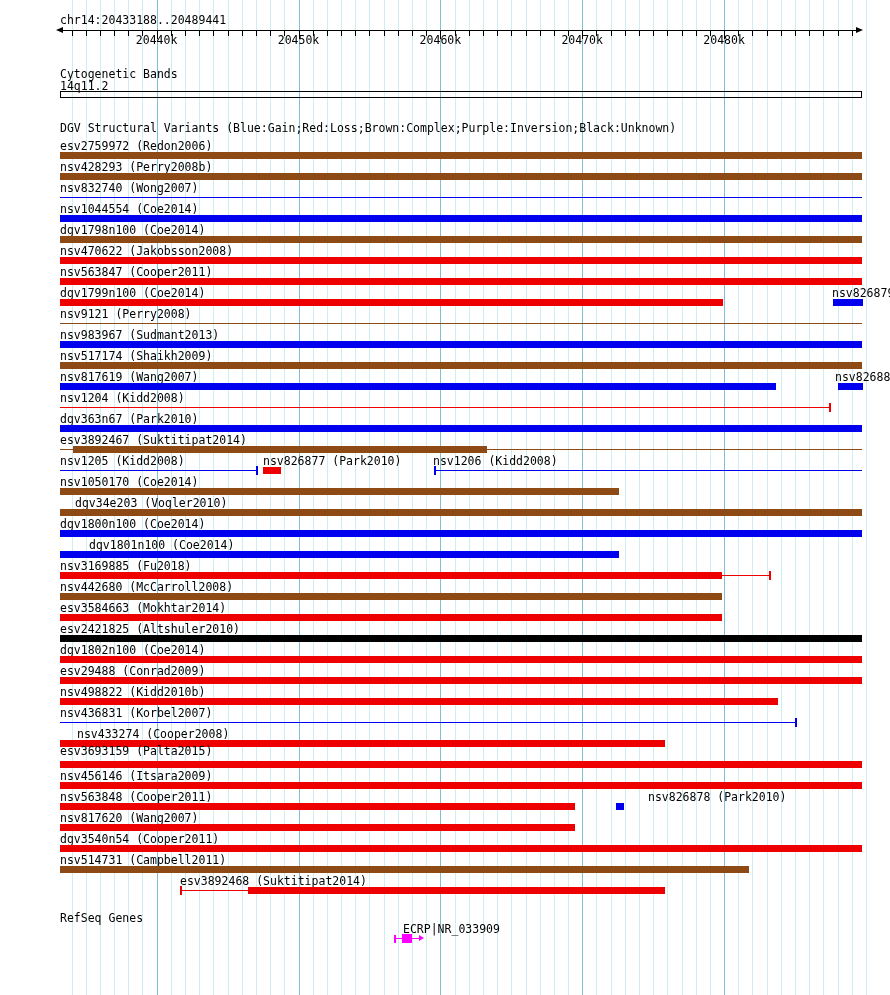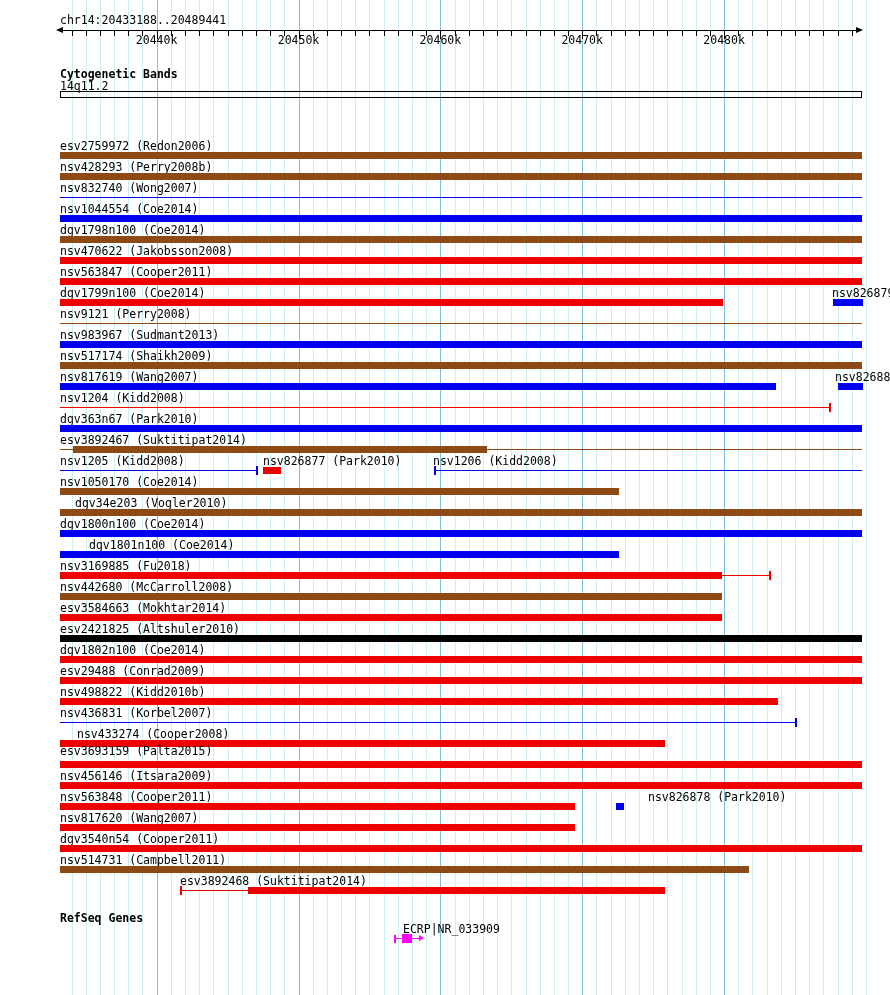--- a/index.html
+++ b/index.html
@@ -1,21 +1,21 @@
 <!DOCTYPE html>
 <html><head>
 <meta charset="utf-8">
 <style>
   html,body{margin:0;padding:0;background:#fff;}
   #app{position:relative;width:890px;height:995px;background:#ffffff;overflow:hidden;
        font-family:"DejaVu Sans Mono",monospace;font-size:11.5px;color:#000;}
   .gridline{position:absolute;top:0;bottom:0;width:1px;background:#cdeef3;}
   .gridline.major{background:#7fbfd8;}
   .txt{position:absolute;white-space:pre;line-height:12px;}
-  .hdr{position:absolute;white-space:pre;font-weight:bold;line-height:12px;text-align:center;}
+  .hdr{position:absolute;white-space:pre;font-weight:normal;line-height:12px;text-align:center;}
   .ruler-line{position:absolute;height:1px;background:#000;}
   .arr{position:absolute;width:0;height:0;border-top:3px solid transparent;border-bottom:3px solid transparent;}
   .arr.l{border-right:7px solid #000;}
   .arr.r{border-left:7px solid #000;}
   .rtick{position:absolute;width:1px;background:#000;}
   .rlabel{position:absolute;width:70px;text-align:center;white-space:pre;line-height:12px;}
   .band-rect{position:absolute;border:1px solid #000;background:transparent;}
   .vlabel{position:absolute;white-space:pre;line-height:12px;}
   .seg-thick{position:absolute;height:7px;}
   .seg-thin{position:absolute;height:1px;}
@@ -152,20 +152,21 @@
       <div class="rlabel" style="left: 263.5px; top: 34px;">20450k</div>
       <div class="rlabel" style="left: 405.4px; top: 34px;">20460k</div>
       <div class="rlabel" style="left: 547.2px; top: 34px;">20470k</div>
       <div class="rlabel" style="left: 689.1px; top: 34px;">20480k</div>
     </div>
 
   <div class="hdr" style="left:60px;top:68px;">Cytogenetic Bands</div>
   <div class="txt" style="left:60px;top:80px;">14q11.2</div>
   <div class="band-rect" style="left:60px;top:91px;width:800px;height:5px;"></div>
 
+  <div class="hdr" style="left:60px;top:122px;">DGV Structural Variants (Blue:Gain;Red:Loss;Brown:Complex;Purple:Inversion;Black:Unknown)</div>
   <div id="dgv-rows" style="position:absolute;inset:0;padding-left:18px;">
       <div class="vlabel" style="left: 60px; top: 140px;">esv2759972 (Redon2006)</div>
       <div class="seg-thick" style="left: 60px; top: 152px; background: rgb(141, 74, 21); width: 802px;"></div>
       <div class="vlabel" style="left: 60px; top: 161px;">nsv428293 (Perry2008b)</div>
       <div class="seg-thick" style="left: 60px; top: 173px; background: rgb(141, 74, 21); width: 802px;"></div>
       <div class="vlabel" style="left: 60px; top: 182px;">nsv832740 (Wong2007)</div>
       <div class="seg-thin" style="left: 60px; top: 197px; background: rgb(0, 0, 238); width: 802px;"></div>
       <div class="vlabel" style="left: 60px; top: 203px;">nsv1044554 (Coe2014)</div>
       <div class="seg-thick" style="left: 60px; top: 215px; background: rgb(0, 0, 238); width: 802px;"></div>
       <div class="vlabel" style="left: 60px; top: 224px;">dgv1798n100 (Coe2014)</div>

